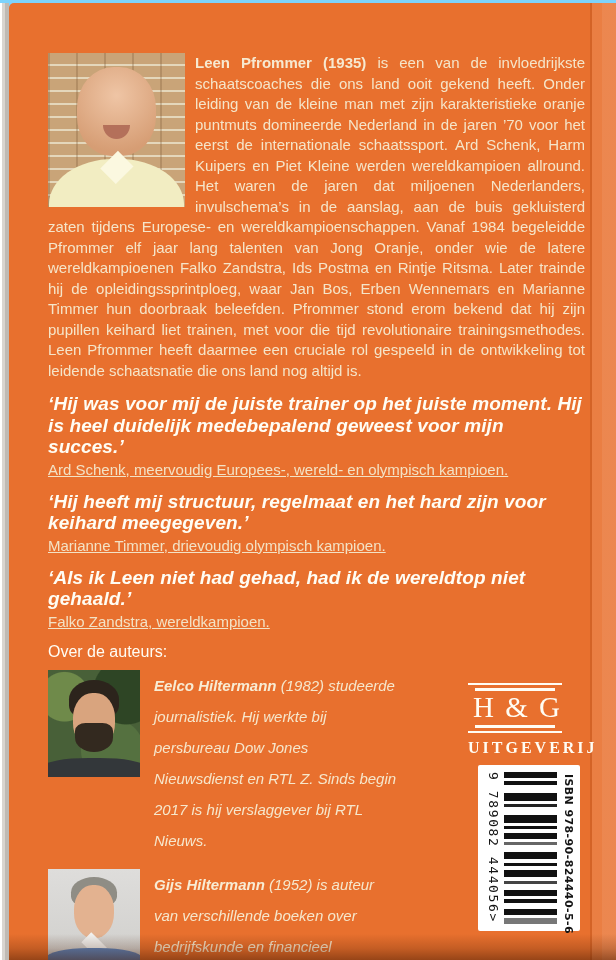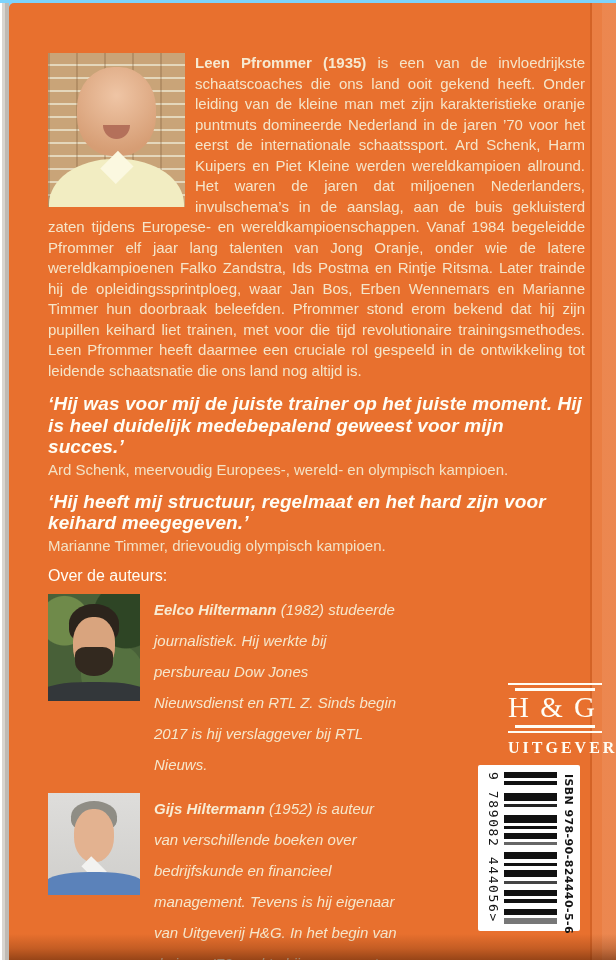--- a/index.html
+++ b/index.html
@@ -32,21 +32,21 @@
       background:#b4705a;border-radius:0 0 50% 50%/0 0 100% 100%;}
   .leen-shirt{position:absolute;bottom:0;left:1%;width:98%;height:31%;
       background:#f2edc2;border-radius:48% 48% 0 0/95% 95% 0 0;}
   .leen-collar{position:absolute;bottom:18%;left:42%;width:16%;height:16%;
       background:#fbf8e0;transform:rotate(45deg);}
 
   
   .quotes{margin-top:12px;}
   .quote-block{margin:0 2px 12px 0;}
   .quote-text{margin:0;color:#fffdf4;font-size:19px;line-height:21.5px;font-weight:bold;font-style:italic;letter-spacing:0.1px;}
-  .quote-attrib{margin:3px 0 0 0;color:#f3e2c5;font-size:15px;line-height:18px;}
+  .quote-attrib{margin:3px 0 0 0;color:#f3e2c5;font-size:15px;line-height:18px;text-decoration:underline;}
 
   
   .authors{margin-top:10px;}
   .authors-heading{margin:0 0 9px 0;color:#fffdf4;font-size:16px;font-weight:normal;}
   .author-row{display:flex;align-items:flex-start;width:352px;margin-bottom:13px;}
   .author-photo{flex:0 0 92px;position:relative;overflow:hidden;margin-right:14px;}
   .author-bio{margin:0;color:#f6e7cc;font-size:15px;line-height:31px;font-style:italic;}
   .author-bio b{color:#f8ecd4;}
 
   .photo-eelco{height:107px;background:
@@ -59,21 +59,21 @@
   .eelco-beard{position:absolute;left:29%;top:50%;width:42%;height:27%;background:#33291f;border-radius:28% 28% 50% 50%;}
   .eelco-shoulders{position:absolute;bottom:0;left:-4%;width:108%;height:17%;background:#33373a;border-radius:45% 45% 0 0;}
 
   .photo-gijs{height:102px;background:linear-gradient(180deg,#dedddb,#cfcecb);}
   .gijs-hair{position:absolute;left:25%;top:8%;width:50%;height:30%;background:#8f8d85;border-radius:50% 50% 35% 35%;}
   .gijs-face{position:absolute;left:28%;top:16%;width:44%;height:52%;background:#e3b290;border-radius:46% 46% 46% 46%;}
   .gijs-collar{position:absolute;bottom:18%;left:38%;width:24%;height:14%;background:#f2f2f0;transform:rotate(45deg);}
   .gijs-sweater{position:absolute;bottom:0;left:-2%;width:104%;height:22%;background:#5b82ba;border-radius:45% 45% 0 0;}
 
   
-  .publisher-logo{position:absolute;left:499px;top:680px;width:94px;text-align:left;color:#fffdf4;
+  .publisher-logo{position:absolute;left:459px;top:680px;width:94px;text-align:right;color:#fffdf4;
       font-family:"Liberation Serif",serif;}
   .logo-rule-thin{height:0;border-top:2px solid #fffdf4;}
   .logo-rule-thick{height:3px;background:#fffdf4;width:86%;margin:3px auto 0 auto;}
   .publisher-name{font-size:29px;line-height:31px;letter-spacing:2px;margin:1px 0 0 0;}
   .logo-rule-thick.lower{margin-top:2px;}
   .logo-rule-thin.lower{margin-top:3px;}
   .publisher-subtitle{font-size:16px;font-weight:bold;letter-spacing:3px;margin-top:6px;}
 
   
   .barcode{position:absolute;left:469px;top:762px;width:102px;height:166px;background:#ffffff;border-radius:2px;}
@@ -112,20 +112,24 @@
 
       <div class="quotes">
         <div class="quote-block">
           <p class="quote-text">‘Hij was voor mij de juiste trainer op het juiste moment. Hij is heel duidelijk medebepalend geweest voor mijn succes.’</p>
           <p class="quote-attrib">Ard Schenk, meervoudig Europees-, wereld- en olympisch kampioen.</p>
         </div>
         <div class="quote-block">
           <p class="quote-text">‘Hij heeft mij structuur, regelmaat en het hard zijn voor keihard meegegeven.’</p>
           <p class="quote-attrib">Marianne Timmer, drievoudig olympisch kampioen.</p>
         </div>
+        <div class="quote-block">
+          <p class="quote-text">‘Als ik Leen niet had gehad, had ik de wereldtop niet gehaald.’</p>
+          <p class="quote-attrib">Falko Zandstra, wereldkampioen.</p>
+        </div>
       </div>
 
       <div class="authors">
         <p class="authors-heading">Over de auteurs:</p>
 
         <div class="author-row">
           <div class="author-photo photo-eelco">
             <div class="eelco-hair"></div>
             <div class="eelco-face"></div>
             <div class="eelco-beard"></div>

